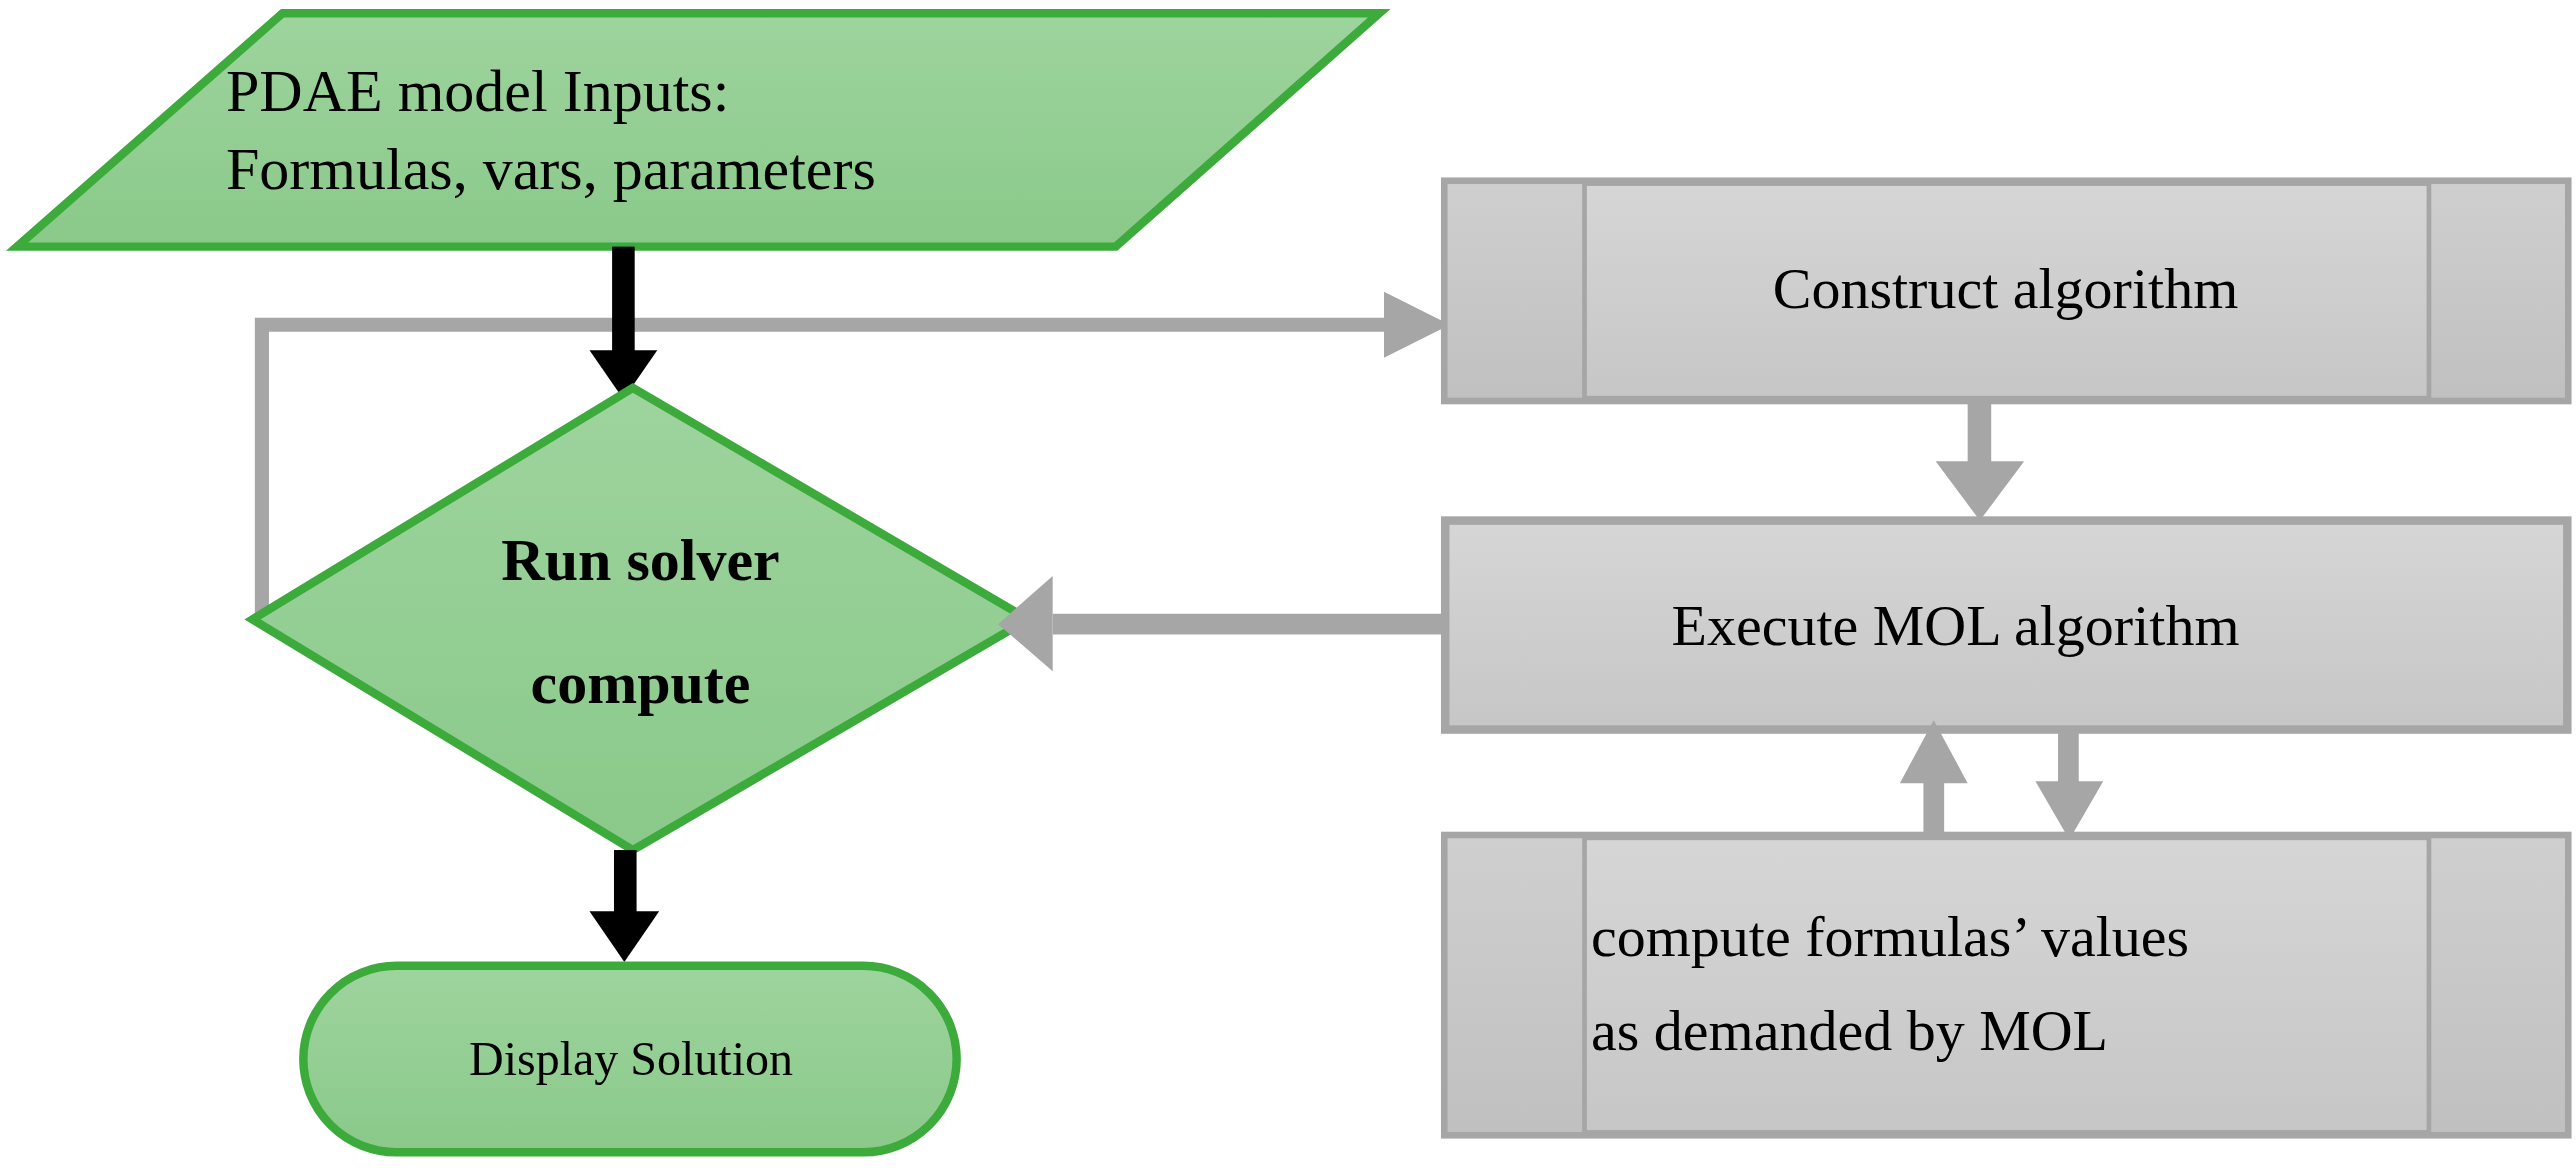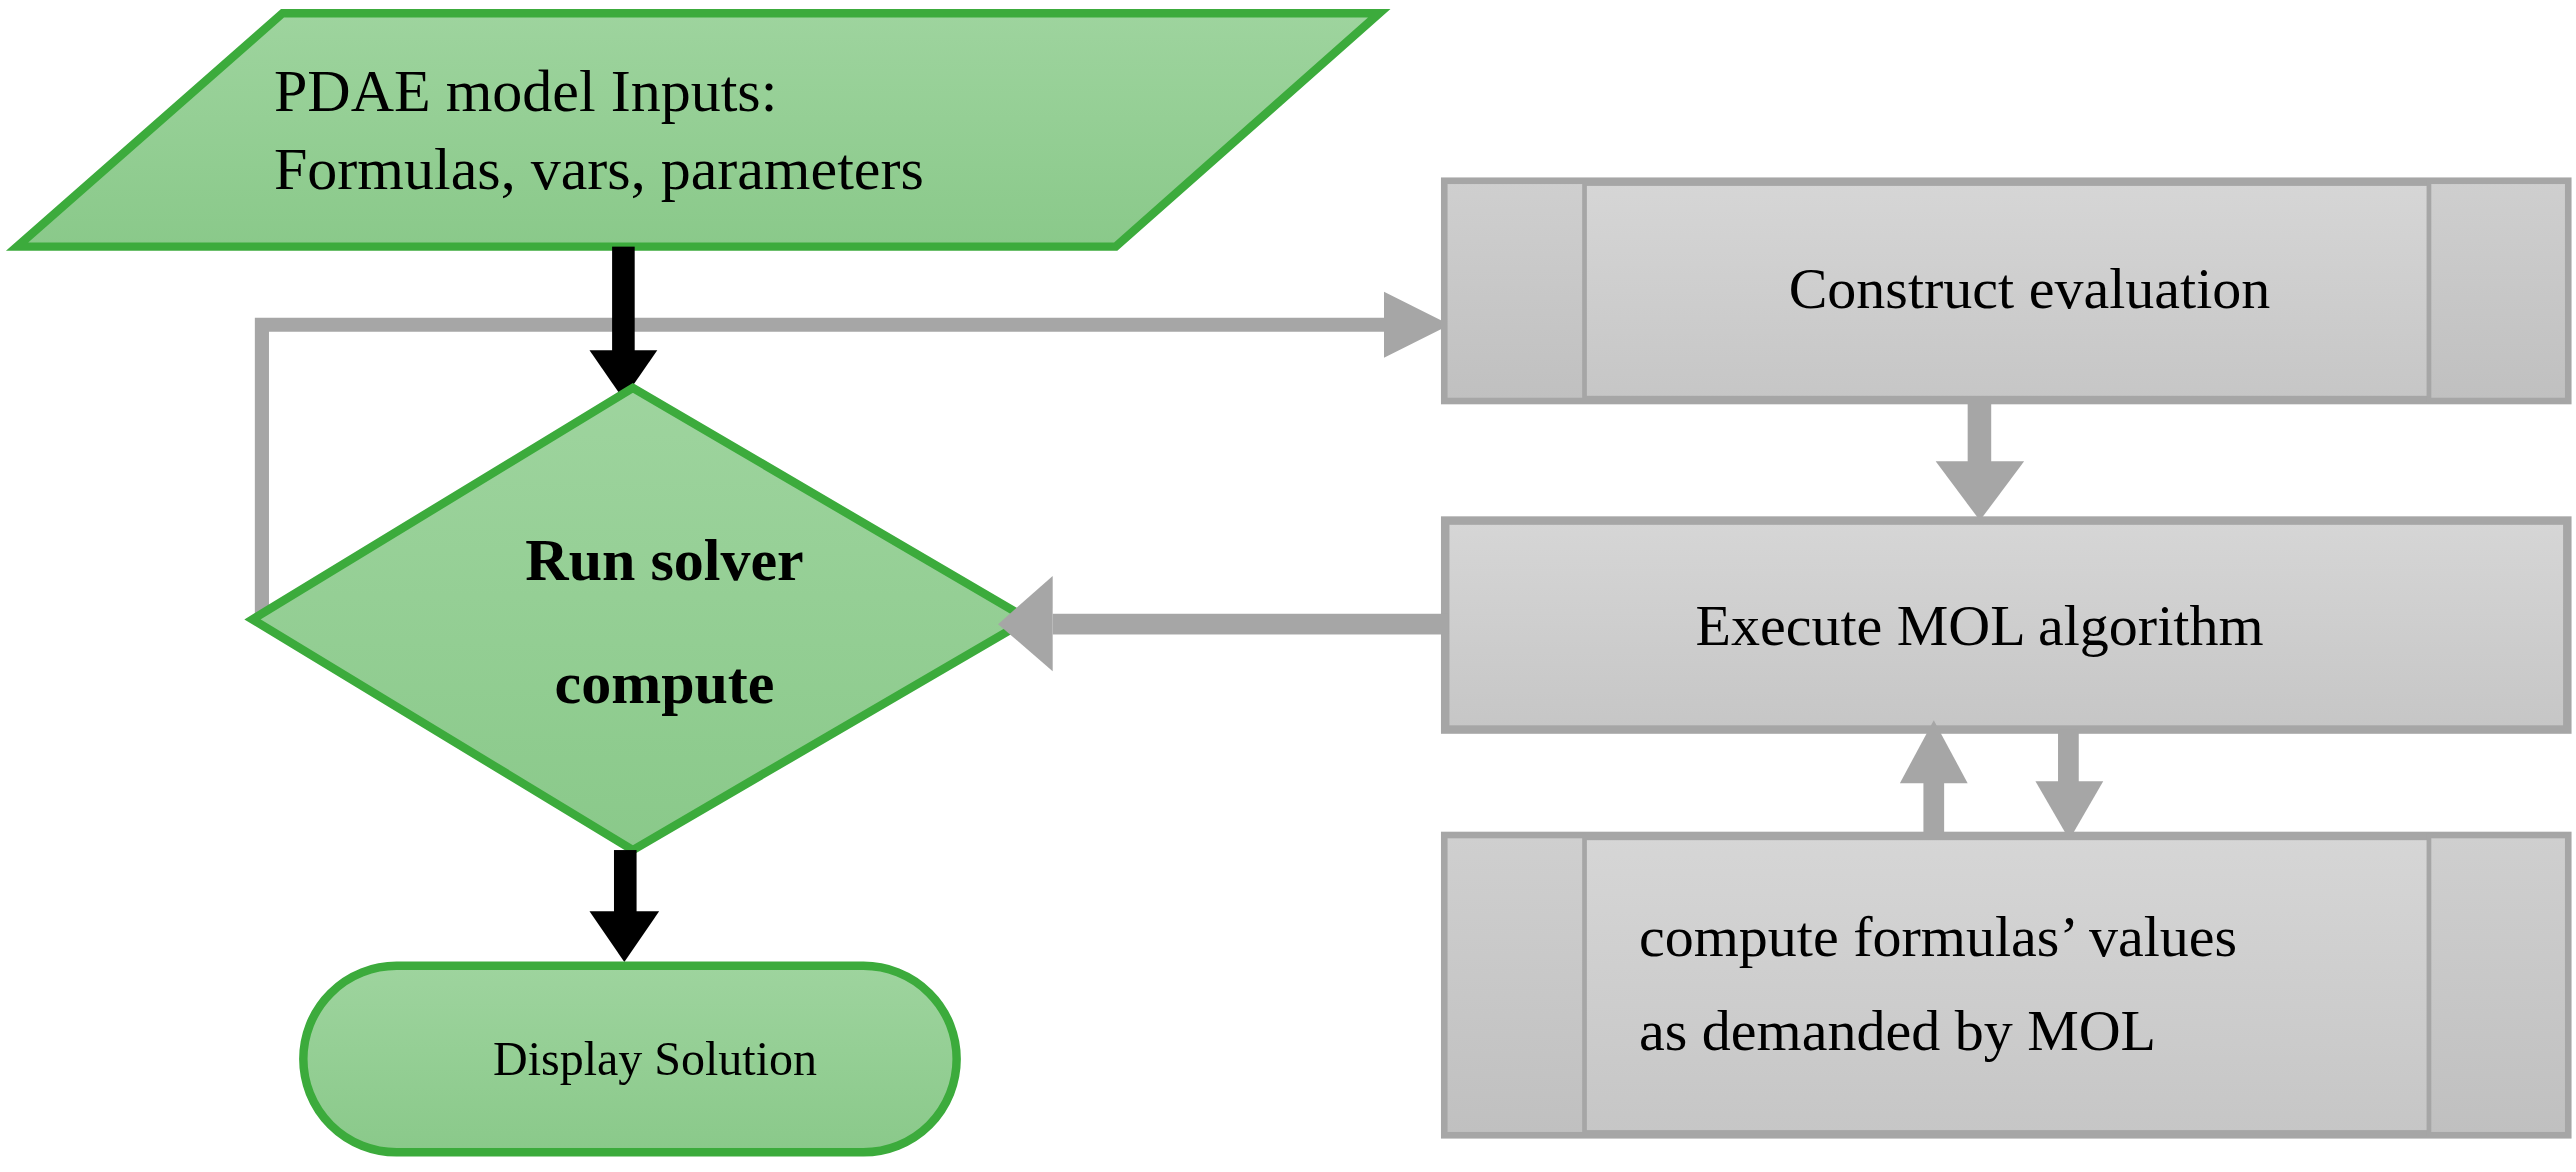--- a/index.html
+++ b/index.html
@@ -5,21 +5,21 @@
   html,body{margin:0;padding:0;background:#ffffff;}
   body{width:2576px;height:1172px;overflow:hidden;
        font-family:"Liberation Serif","DejaVu Serif",serif;}
   #stage{position:relative;width:2576px;height:1172px;background:#fff;}
   svg.layer{position:absolute;left:0;top:0;width:2576px;height:1172px;}
   .node-label{
     position:absolute;display:flex;flex-direction:column;align-items:center;
     justify-content:center;color:#000;pointer-events:none;
     font-family:"Liberation Serif","DejaVu Serif",serif;
   }
-  .node-label .ln{display:block;white-space:nowrap;line-height:1.30;margin-left:48px;}
+  .node-label .ln{display:block;white-space:nowrap;line-height:1.30;}
   .lbl-parallelogram{left:226px;top:17px;width:998px;height:226px;align-items:flex-start;
                      font-size:60px;}
   .lbl-parallelogram .ln{text-align:left;}
   .lbl-diamond{left:292px;top:443px;width:697px;height:358px;font-size:60px;}
   .lbl-diamond .ln{line-height:2.05;font-weight:bold;}
   .lbl-display{left:311px;top:965px;width:640px;height:188px;font-size:48px;}
   .lbl-box1{left:1591px;top:193px;width:829px;height:193px;font-size:58px;}
   .lbl-box1 .ln{line-height:1.70;}
   .lbl-box2{left:1400px;top:527px;width:1111px;height:198px;font-size:58px;}
   .lbl-box3{left:1591px;top:847px;width:847px;height:273px;align-items:flex-start;
@@ -111,21 +111,21 @@
   <div class="node-label lbl-diamond">
     <span class="ln">Run solver</span>
     <span class="ln">compute</span>
   </div>
 
   <div class="node-label lbl-display">
     <span class="ln">Display Solution</span>
   </div>
 
   <div class="node-label lbl-box1">
-    <span class="ln">Construct evaluation</span>
+    <span class="ln">Construct algorithm</span>
   </div>
 
   <div class="node-label lbl-box2">
     <span class="ln">Execute MOL algorithm</span>
   </div>
 
   <div class="node-label lbl-box3">
     <span class="ln">compute formulas’ values</span>
     <span class="ln">as demanded by MOL</span>
   </div>

